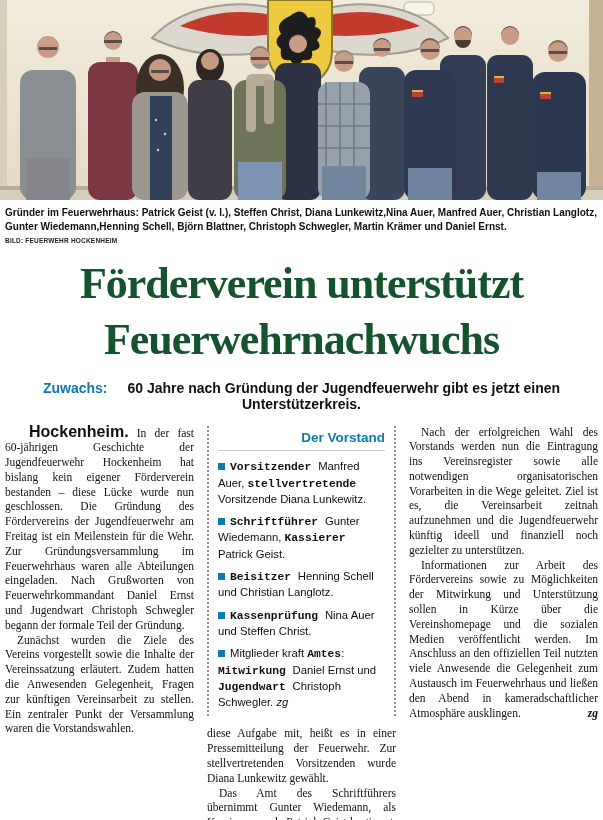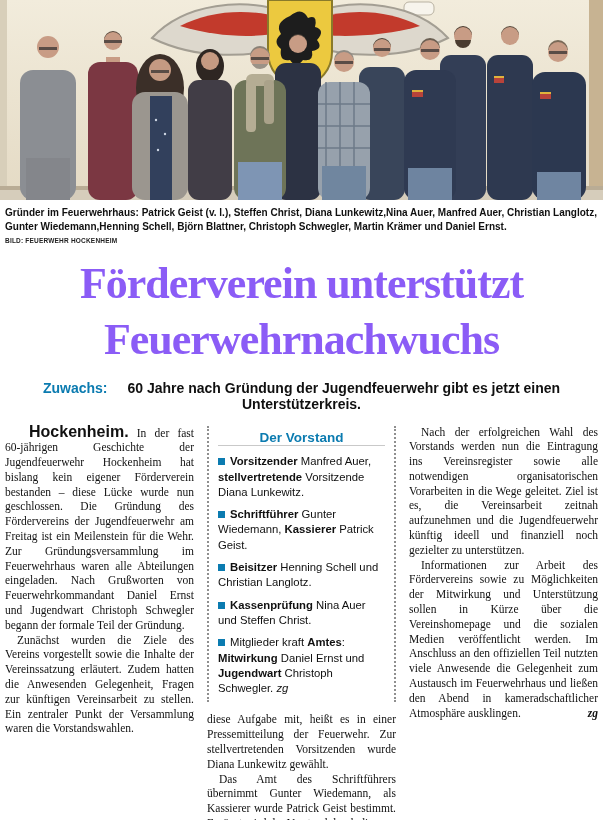--- a/index.html
+++ b/index.html
@@ -18,21 +18,21 @@
     padding:6px 5px 0 5px; text-align:left;
   }
   .credit{
     font-size:6.5px; letter-spacing:.2px; color:#222; font-weight:700;
     white-space:nowrap;
   }
   
   .headline{
     font-family:"Liberation Serif", serif; font-weight:700;
     text-align:center; font-size:44px; line-height:56px;
-    letter-spacing:-1px; color:#8b5cf6; margin-top:8px;
+    letter-spacing:-1px; color:#14532d; margin-top:8px;
   }
   
   .subhead{
     text-align:center; margin-top:12px;
     font-family:"Liberation Sans", sans-serif;
     font-size:14px; font-weight:700; color:#101010;
   }
   .subhead .kicker{color:var(--accent); margin-right:20px;}
   
   .columns{
@@ -44,30 +44,30 @@
   p.indent{text-indent:12px;}
   .lead-bold{font-family:"Liberation Sans", sans-serif; font-weight:700; font-size:16px;padding-left:24px;}
   .sig{float:right; font-style:italic; font-weight:700; margin-left:6px;}
   
   .vorstand{
     border-left:2px dotted #8f8f8f; border-right:2px dotted #8f8f8f;
     padding:5px 9px 6px 9px; margin:1px 0 10px 0;
     font-family:"Liberation Sans", sans-serif; text-align:left;
   }
   .v-title{
-    color:var(--accent); font-weight:700; font-size:13.5px; text-align:center;
-    border-bottom:1px solid #c9c9c9; margin-bottom:8px;
+    color:var(--accent); font-weight:700; font-size:13.5px; text-align:right;
+    padding-bottom:5px; border-bottom:1px solid #c9c9c9; margin-bottom:8px;
   }
   .v-item{font-size:11.3px; line-height:15.3px; margin-bottom:7px; color:#101010;}
   .v-item:last-child{margin-bottom:0;}
   .sq{
     display:inline-block; width:7px; height:7px; background:var(--accent);
     margin-right:5px; vertical-align:baseline;
   }
-  .v-item .b{font-weight:700;}
+  .v-item .b{font-weight:700;font-family:Liberation Mono, monospace;}
   .v-item .i{font-style:italic;}
 </style>
 </head>
 <body>
 
 <div class="page">
 
   <svg class="photo" viewBox="0 0 603 200" aria-hidden="true">
     <defs>
       <linearGradient id="wall" x1="0" y1="0" x2="0" y2="1">

